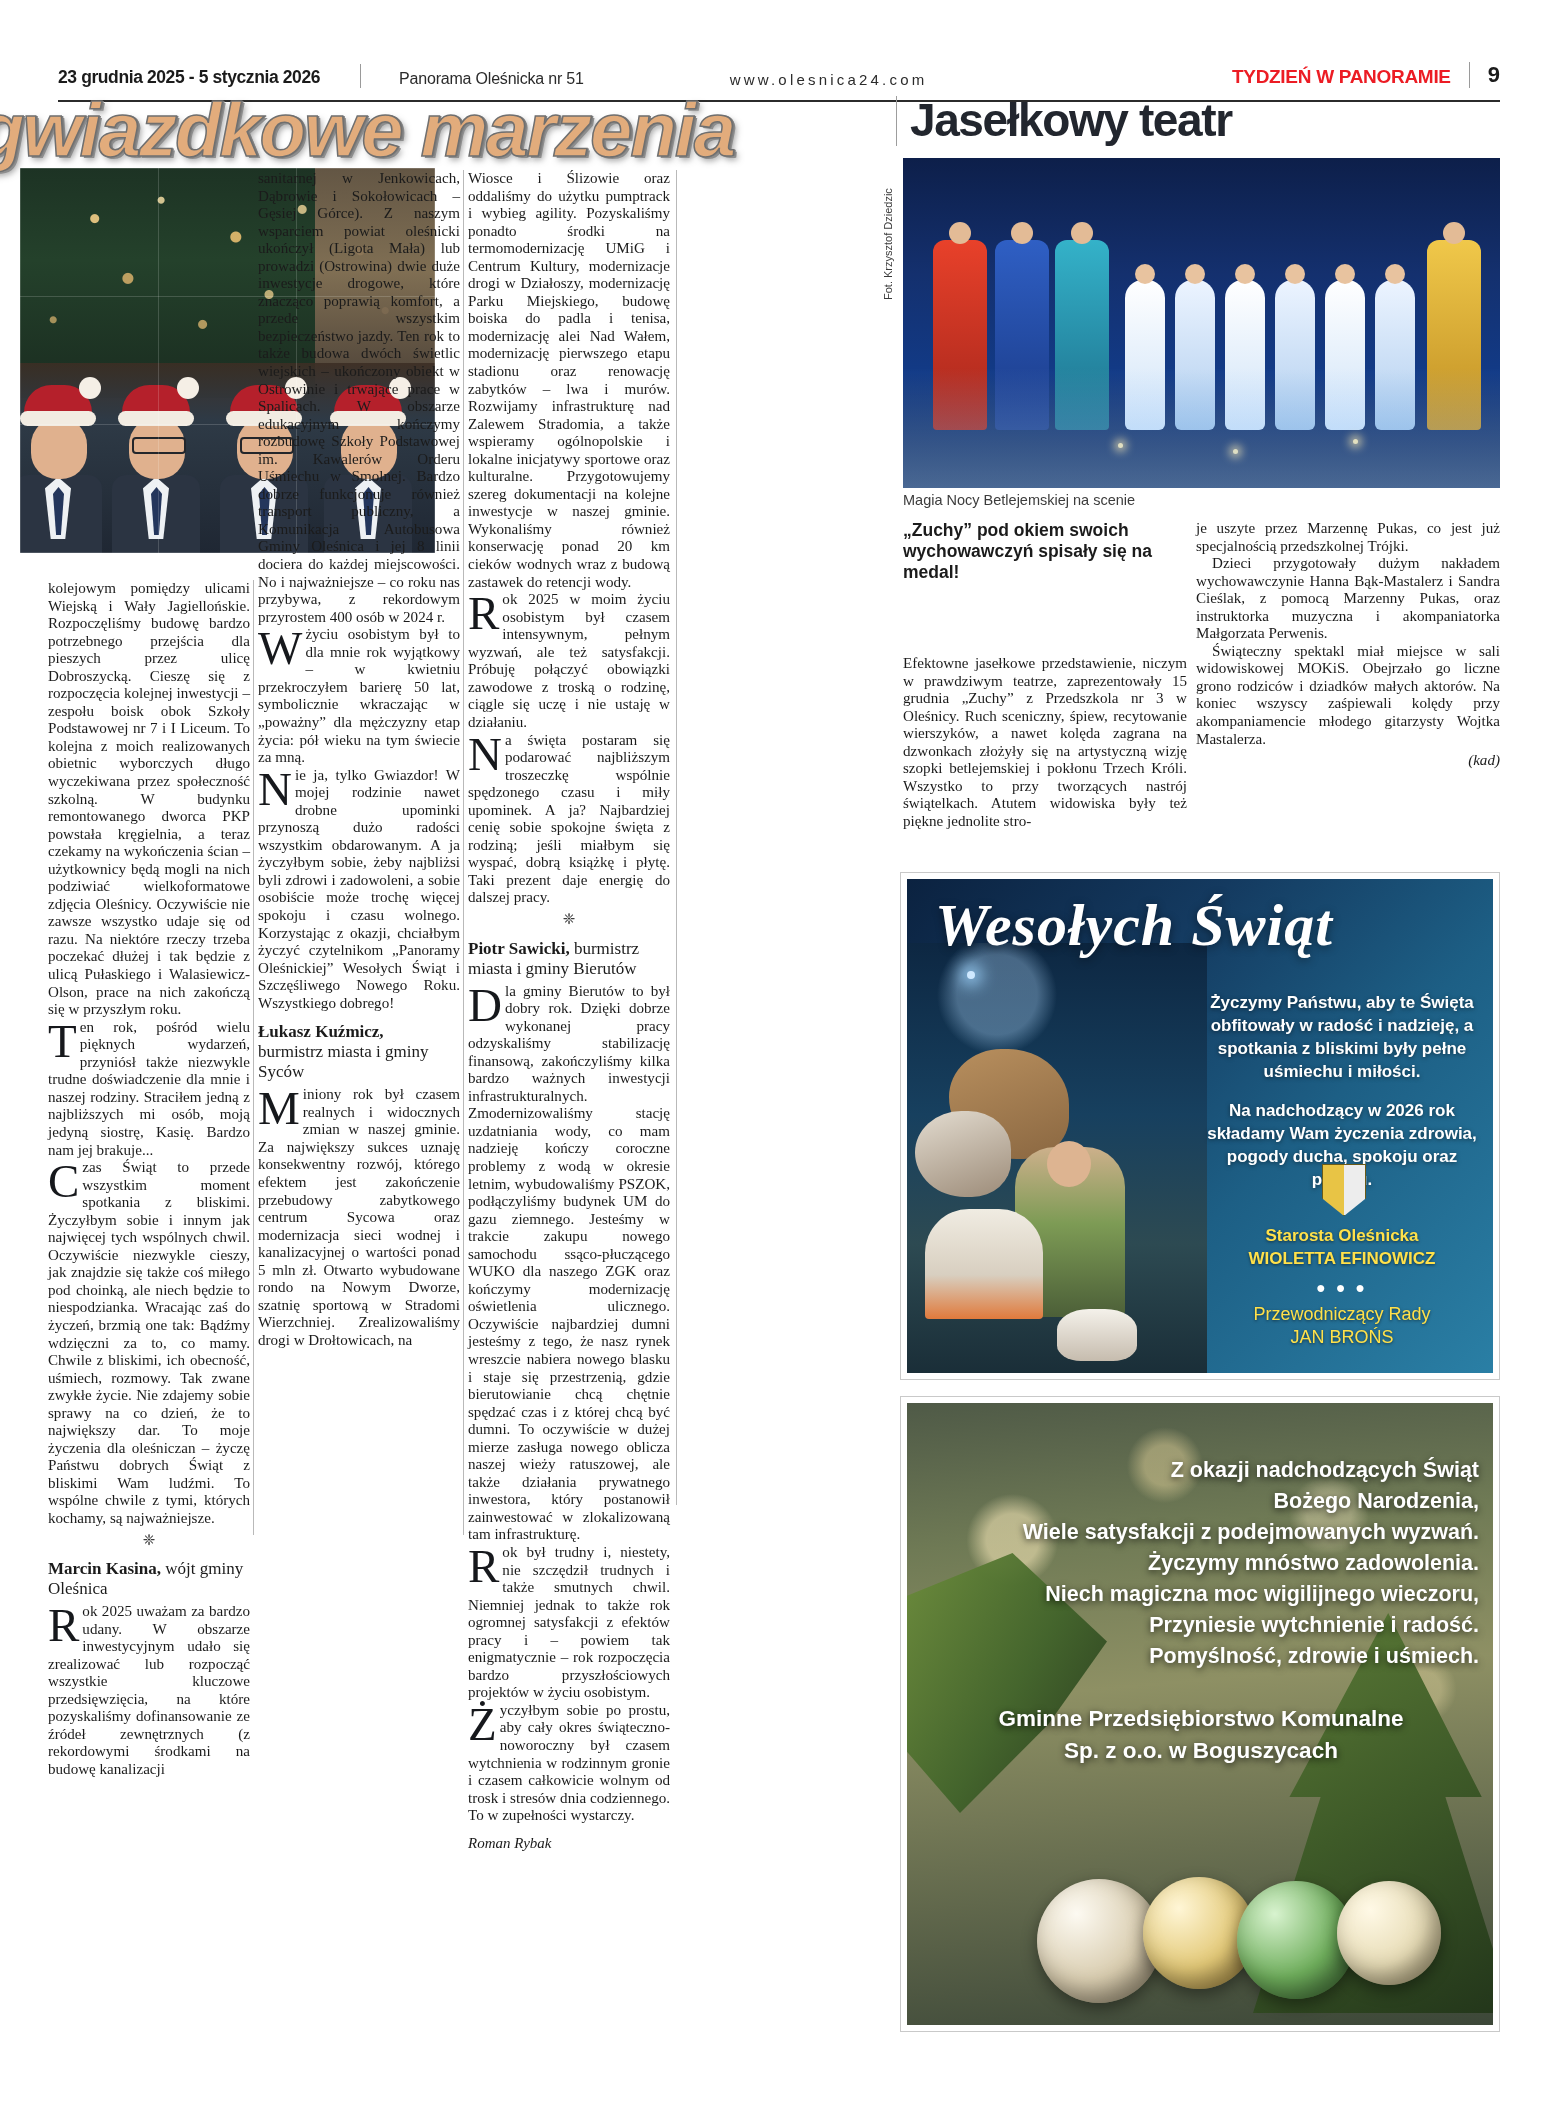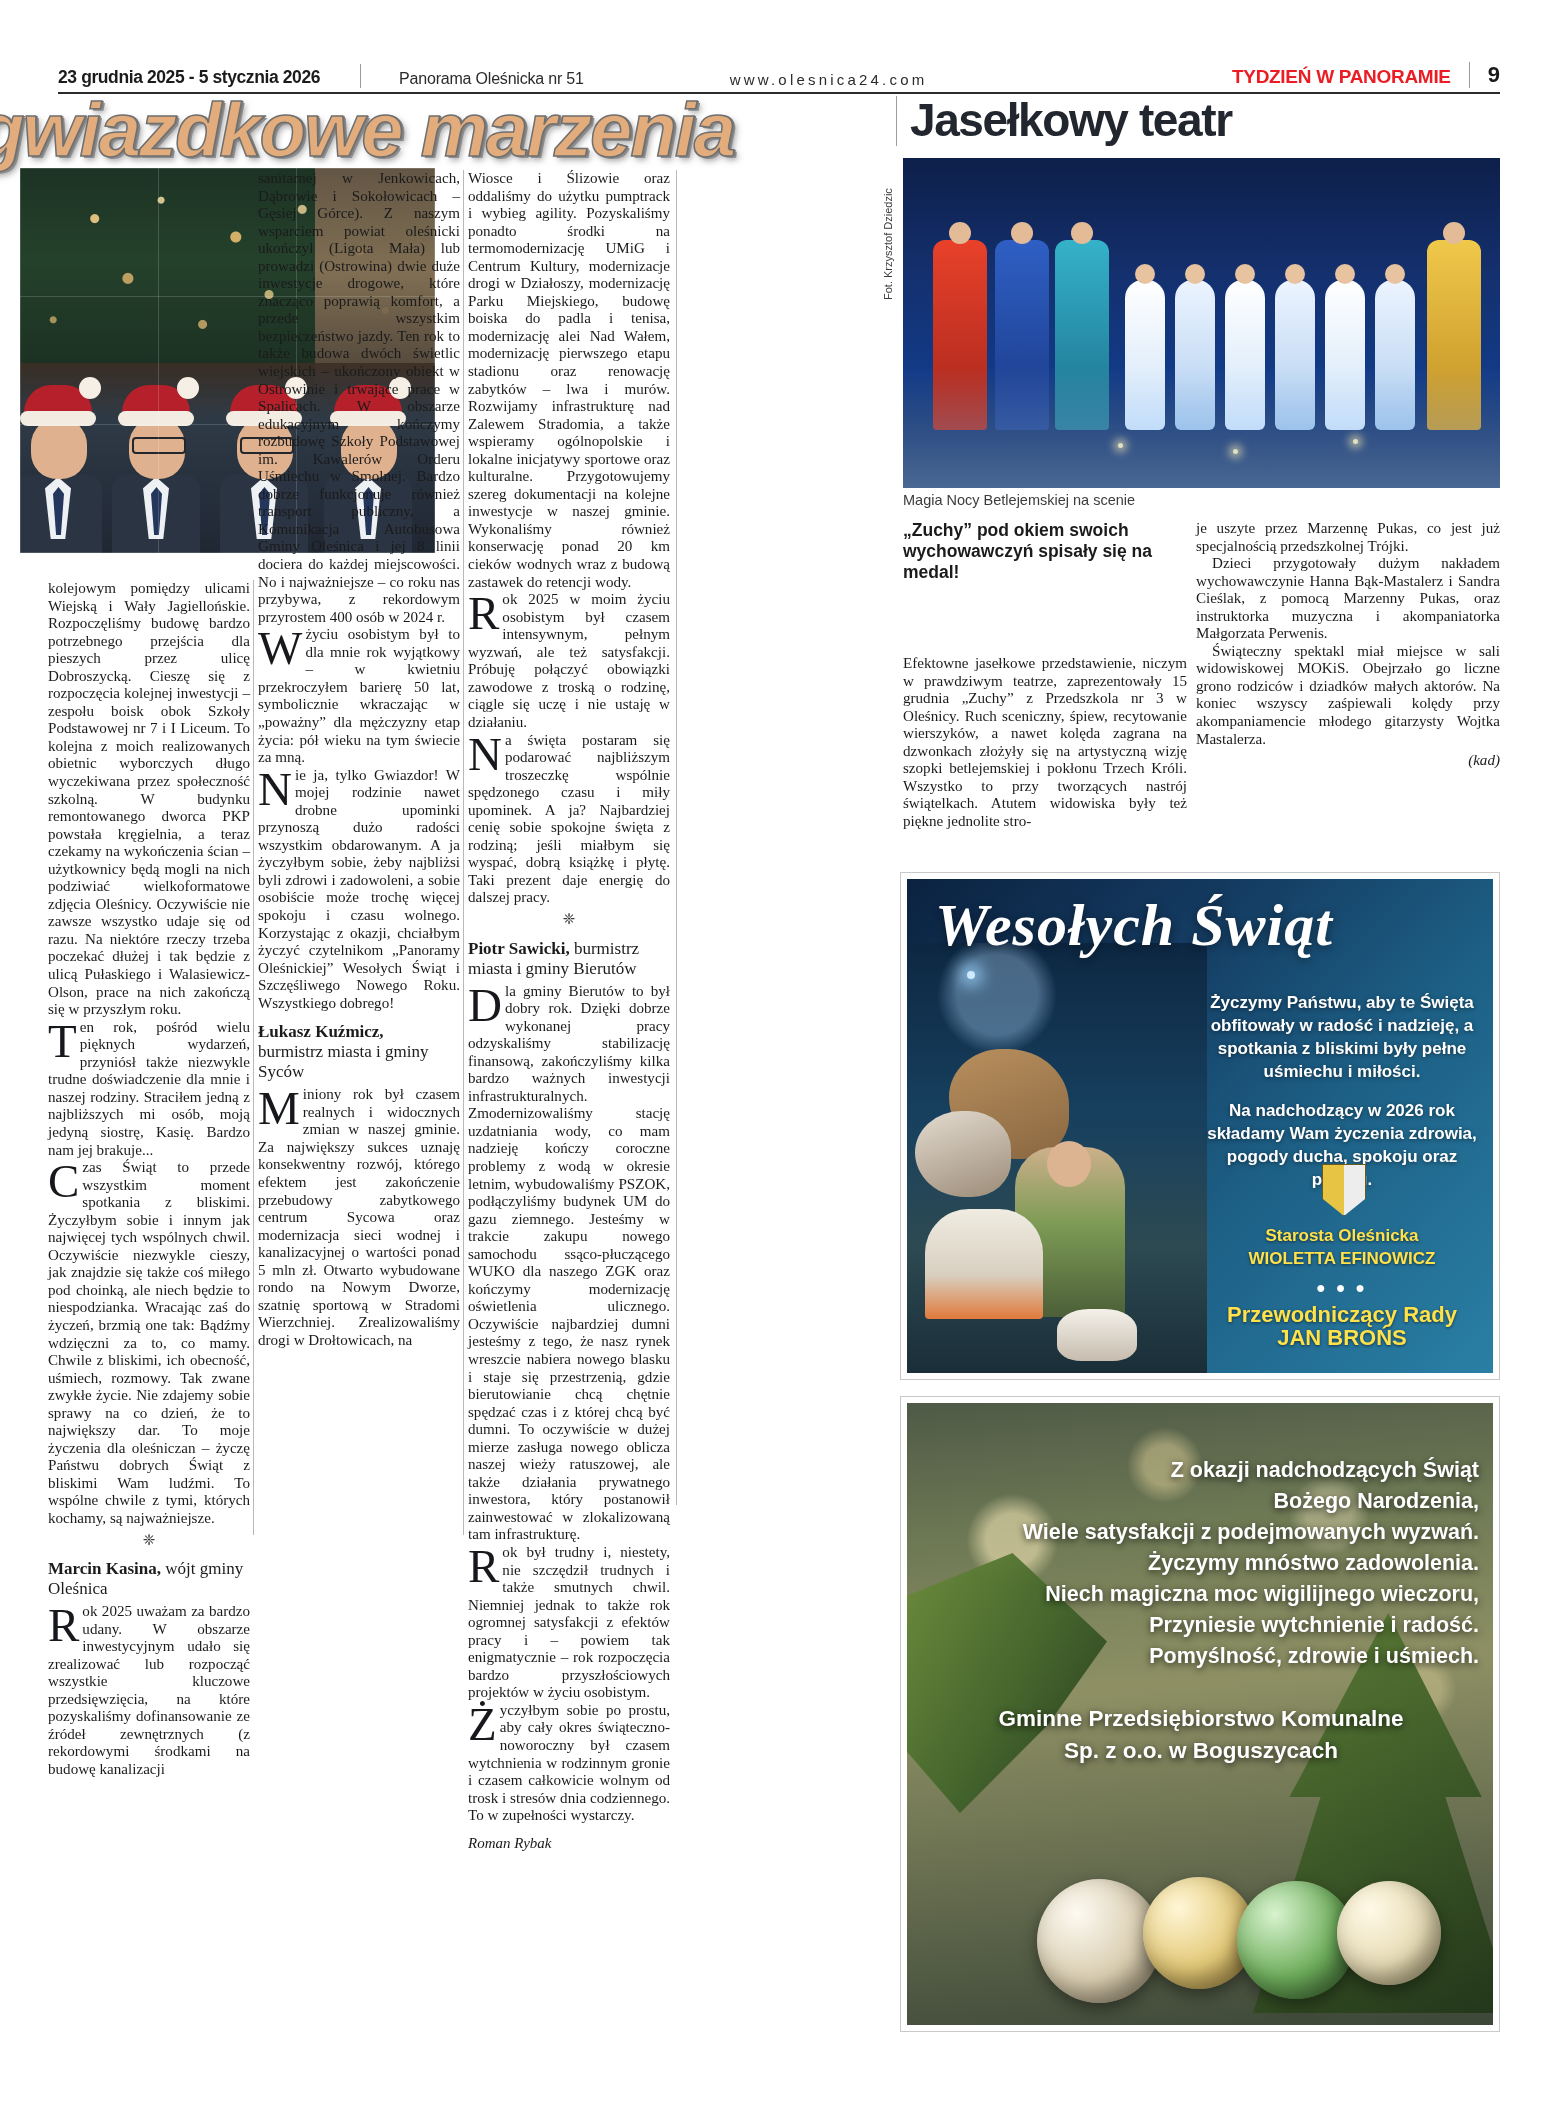--- a/index.html
+++ b/index.html
@@ -11,21 +11,21 @@
     position:relative;
     overflow:hidden;
   }
   .page{position:relative;width:1558px;height:2102px;}
 
   
   .masthead{
     position:absolute;left:58px;top:54px;width:1442px;height:34px;
     display:flex;align-items:flex-end;
     border-bottom:2px solid #2b2b2b;
-    padding-bottom:4px;
+    padding-bottom:12px;
     gap:24px;
   }
   .mh-date{
     font-family:"Liberation Sans", sans-serif;
     font-weight:bold;font-size:17.5px;letter-spacing:-0.4px;
     color:#1b1b1b;white-space:nowrap;
   }
   .mh-sep{
     width:1px;height:24px;background:#9a9a9a;margin:0 14px 0 16px;
   }
@@ -323,21 +323,21 @@
     font-weight:bold;color:#ffe14a;font-size:17px;line-height:23px;
     text-shadow:0 1px 3px rgba(0,0,0,.55);
   }
   .ad1 .baubles{
     position:absolute;left:290px;top:400px;width:290px;text-align:center;
     font-size:16px;letter-spacing:3px;color:#fff;
   }
   .ad1 .sig2{
     position:absolute;left:290px;top:424px;width:290px;text-align:center;
     font-family:"Liberation Sans", sans-serif;
-    font-weight:bold;color:#ffe14a;font-size:22px;line-height:23px;
+    font-weight:normal;color:#ffe14a;font-size:18px;line-height:23px;
     text-shadow:0 1px 3px rgba(0,0,0,.55);
   }
 
   
   .ad2{
     position:absolute;left:900px;top:1396px;width:600px;height:636px;
     border:1px solid #c9c9c9;background:#fff;padding:6px;box-sizing:border-box;
   }
   .ad2-inner{
     position:relative;width:100%;height:100%;overflow:hidden;

